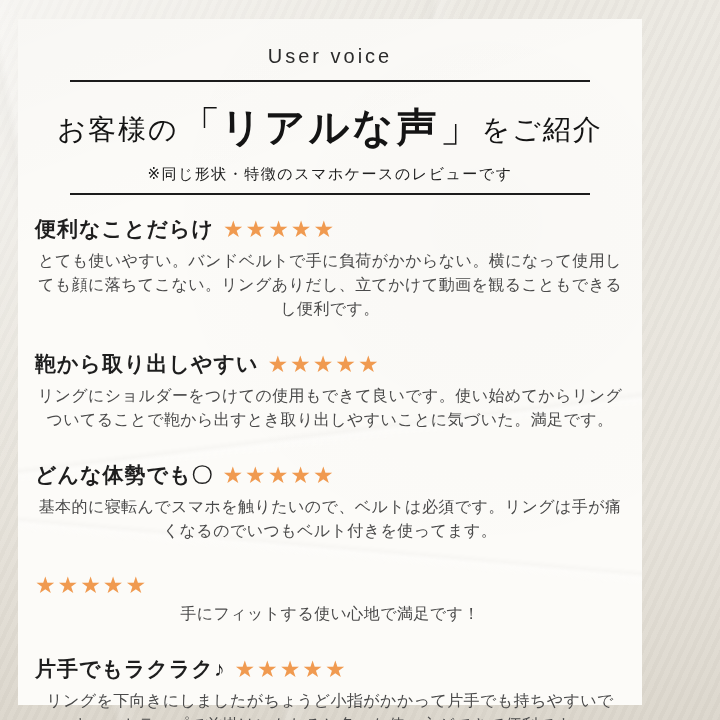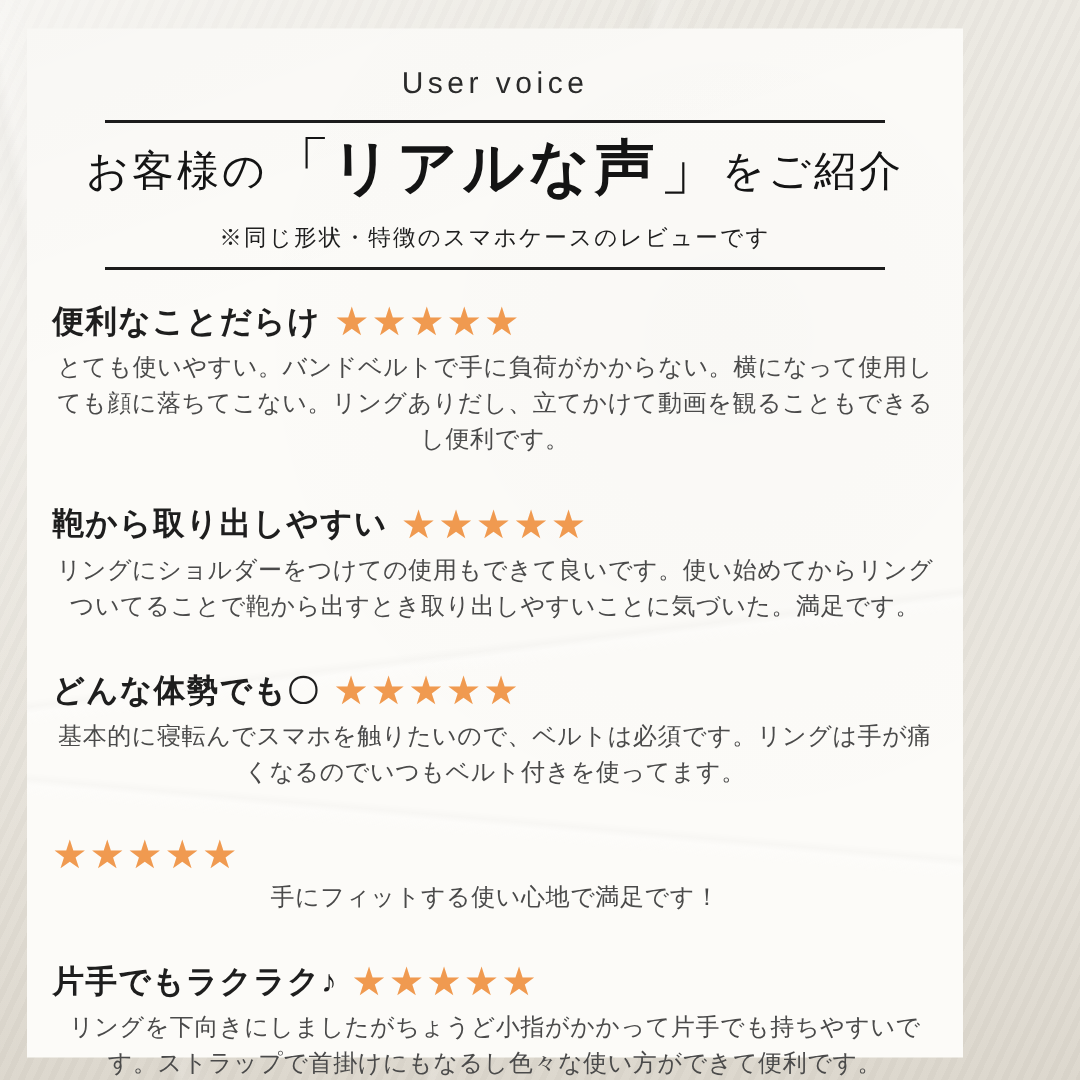--- a/index.html
+++ b/index.html
@@ -47,33 +47,33 @@
   .header{text-align:center;position:relative;z-index:2;}
   .uv-label{
     font-size:20px;letter-spacing:3px;color:#2B2B2B;line-height:26px;
   }
   .rule{
     width:520px;height:2px;background:var(--rule);border:0;margin:0 auto;
   }
   .rule-top{margin-top:11px;}
   .rule-bottom{margin-top:9px;}
   .main-heading{
-    margin-top:4px;
+    margin-top:20px;
     color:#141414;
     line-height:50px;
     white-space:nowrap;
   }
   .hd-normal{font-size:28px;letter-spacing:2px;vertical-align:2px;}
   .hd-bracket{font-size:42px;font-weight:400;letter-spacing:0;}
   .hd-emphasis{font-size:40px;font-weight:800;letter-spacing:3px;}
   .hd-note{
-    margin-top:3px;font-size:15px;letter-spacing:1.5px;color:#202020;line-height:20px;font-family:Liberation Serif, serif;
+    margin-top:3px;font-size:15px;letter-spacing:1.5px;color:#202020;line-height:20px;
   }
   .reviews{position:relative;z-index:2;margin-top:20px;}
-  .review{margin-bottom:29px;font-family:Liberation Serif, serif;}
+  .review{margin-bottom:29px;}
   .review-head{display:flex;align-items:baseline;gap:9px;}
   .review-title{
     font-size:21px;font-weight:700;color:var(--title-text);letter-spacing:1px;line-height:28px;
   }
   .review-stars{
     font-size:23px;color:var(--star);letter-spacing:2px;line-height:24px;
     transform:translateY(1px);
   }
   .review-body{
     margin-top:6px;font-size:16px;line-height:24px;color:var(--body-text);letter-spacing:0.4px;text-align:center;

